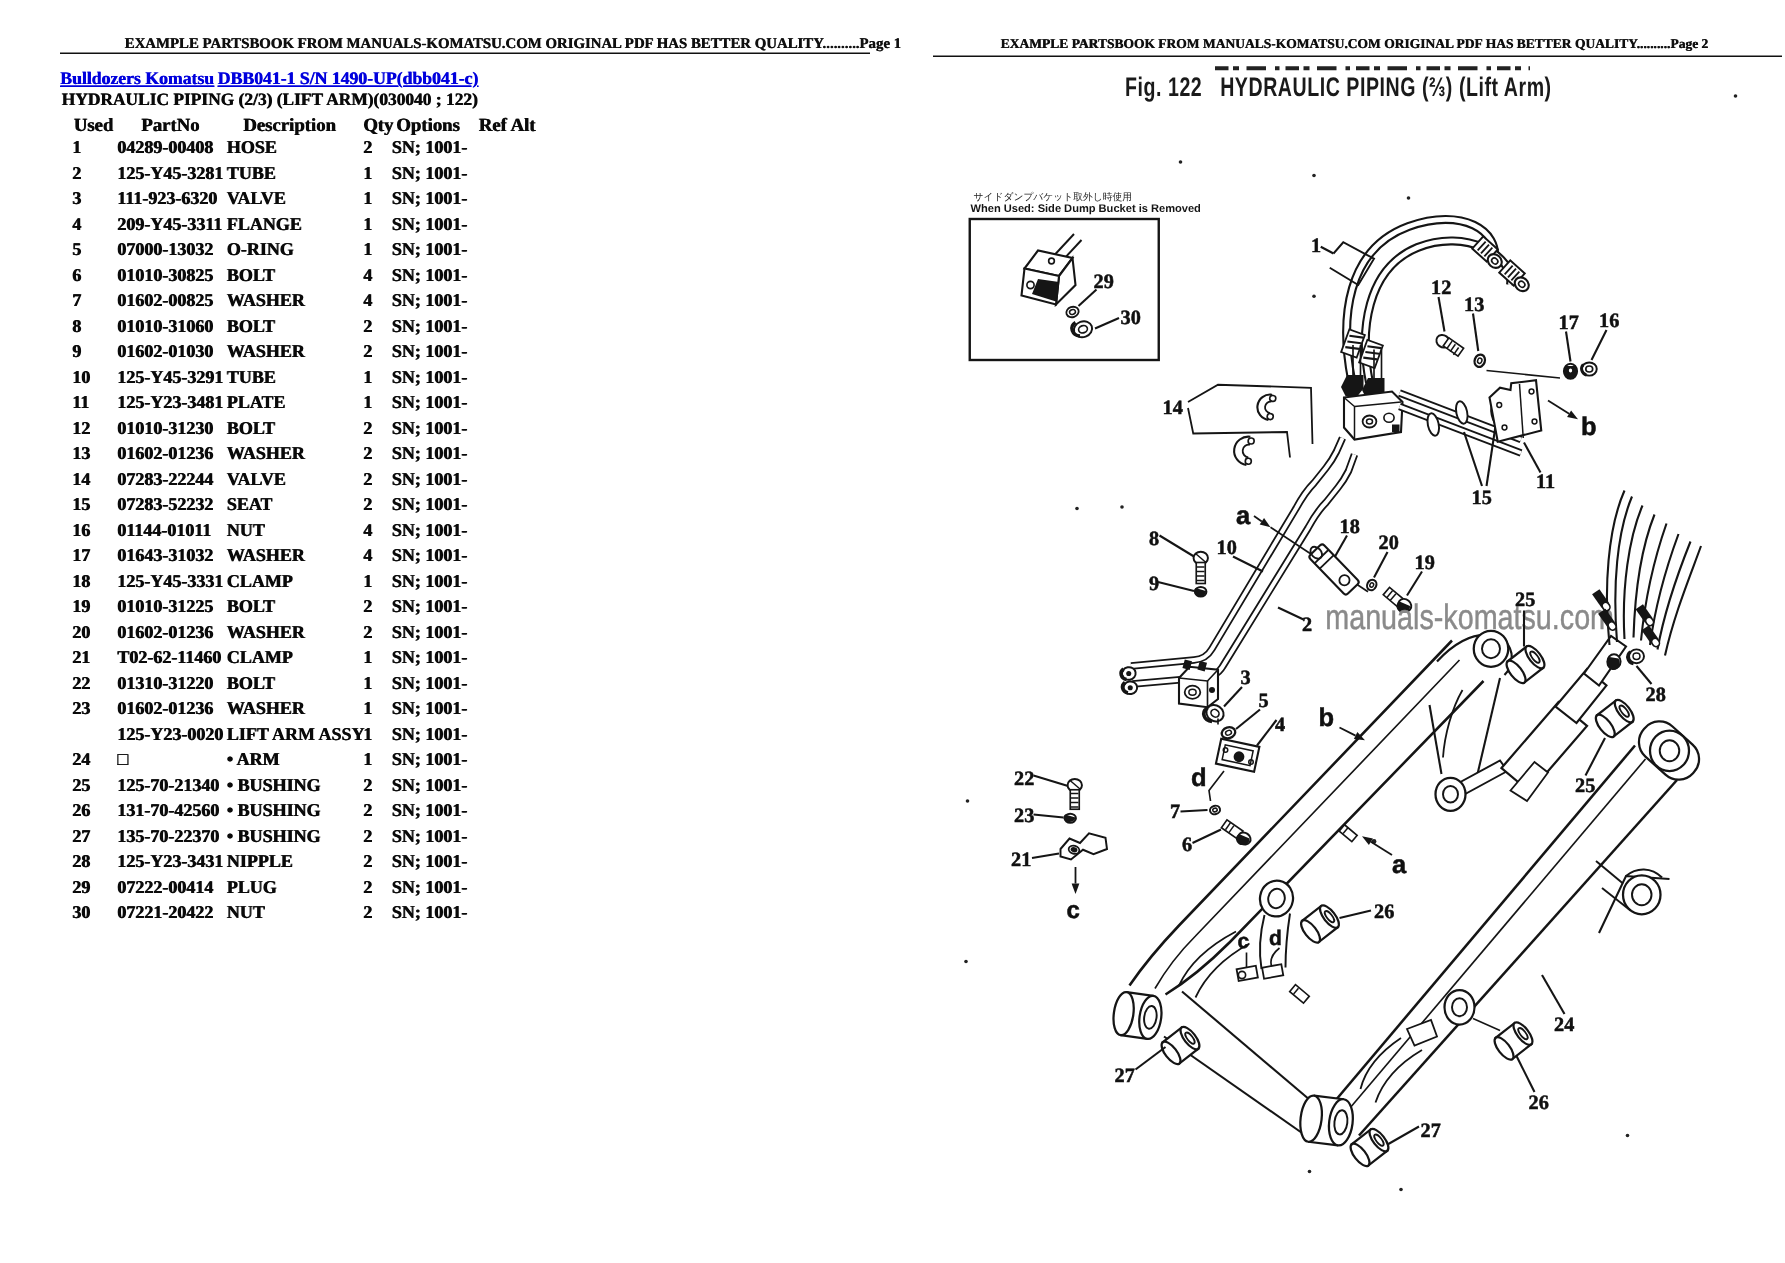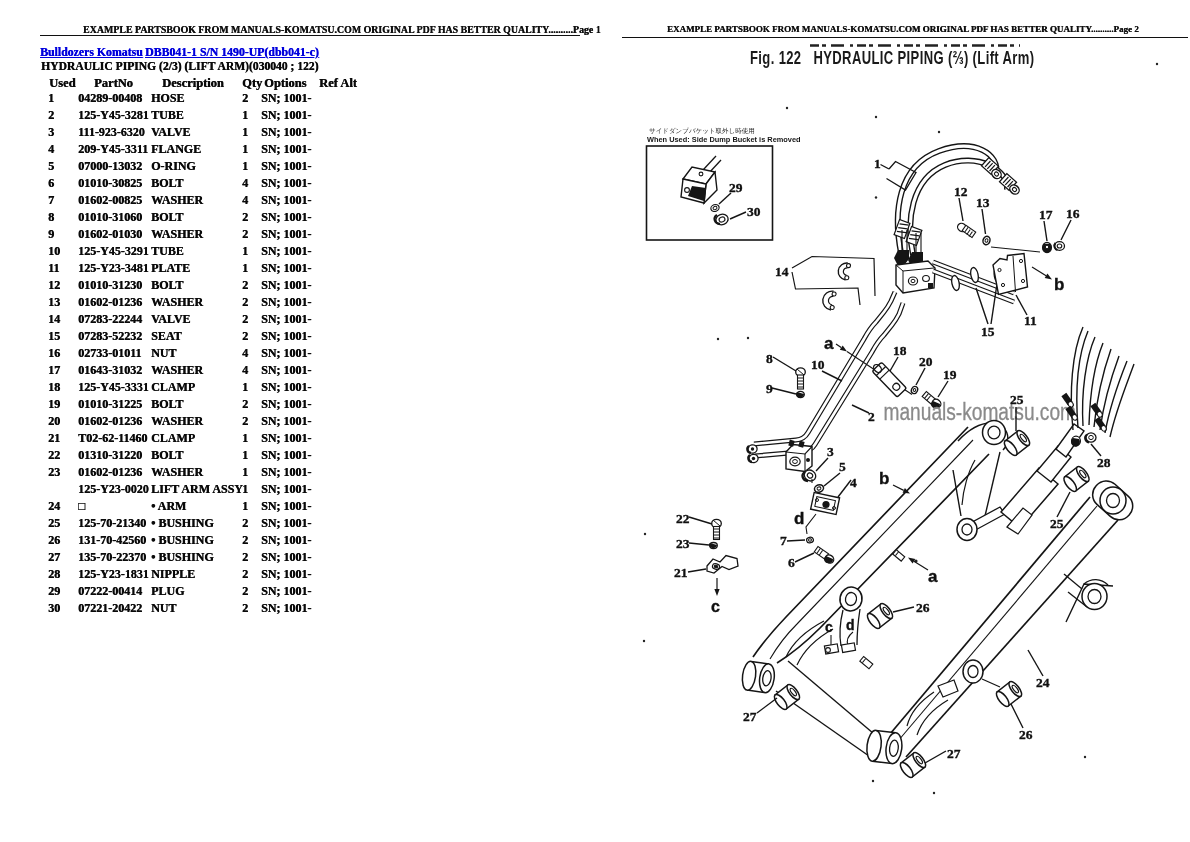--- a/index.html
+++ b/index.html
@@ -134,21 +134,21 @@
     </div>
 <div class="row" style="top:329px;">
       <b class="c1">15</b>
       <b class="c2">07283-52232</b>
       <b class="c3">SEAT</b>
       <b class="c4">2</b>
       <b class="c5">SN; 1001-</b>
     </div>
 <div class="row" style="top:346px;">
       <b class="c1">16</b>
-      <b class="c2">02733-01011</b>
+      <b class="c2">01144-01011</b>
       <b class="c3">NUT</b>
       <b class="c4">4</b>
       <b class="c5">SN; 1001-</b>
     </div>
 <div class="row" style="top:363px;">
       <b class="c1">17</b>
       <b class="c2">01643-31032</b>
       <b class="c3">WASHER</b>
       <b class="c4">4</b>
       <b class="c5">SN; 1001-</b>
@@ -224,21 +224,21 @@
     </div>
 <div class="row" style="top:550px;">
       <b class="c1">27</b>
       <b class="c2">135-70-22370</b>
       <b class="c3">• BUSHING</b>
       <b class="c4">2</b>
       <b class="c5">SN; 1001-</b>
     </div>
 <div class="row" style="top:567px;">
       <b class="c1">28</b>
-      <b class="c2">125-Y23-1831</b>
+      <b class="c2">125-Y23-3431</b>
       <b class="c3">NIPPLE</b>
       <b class="c4">2</b>
       <b class="c5">SN; 1001-</b>
     </div>
 <div class="row" style="top:584px;">
       <b class="c1">29</b>
       <b class="c2">07222-00414</b>
       <b class="c3">PLUG</b>
       <b class="c4">2</b>
       <b class="c5">SN; 1001-</b>

